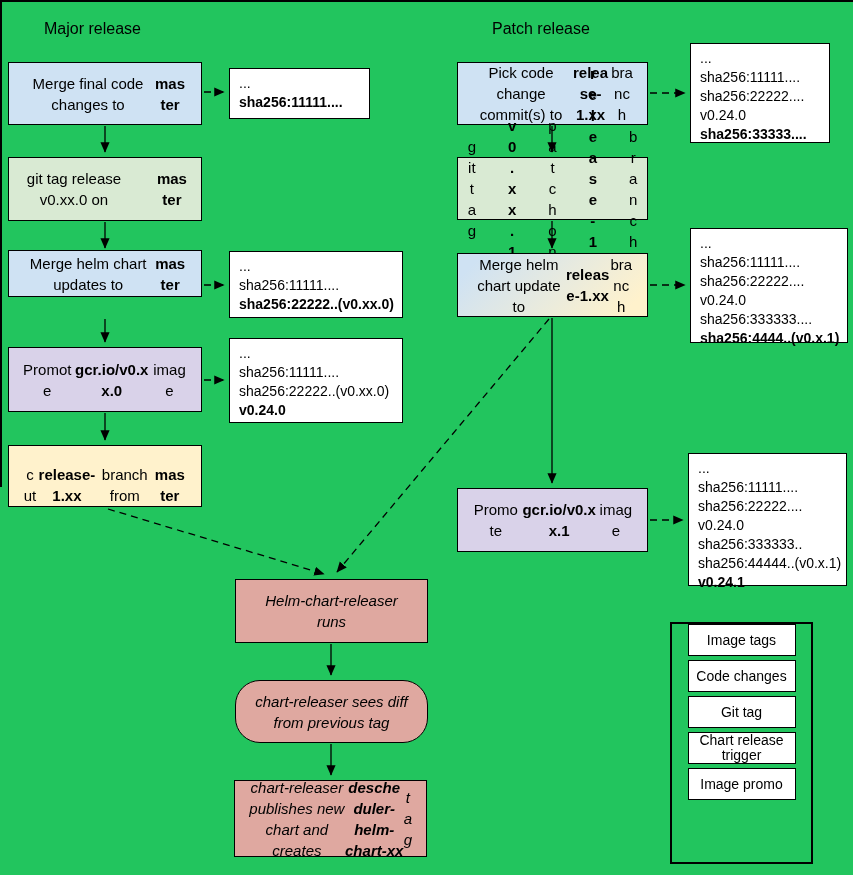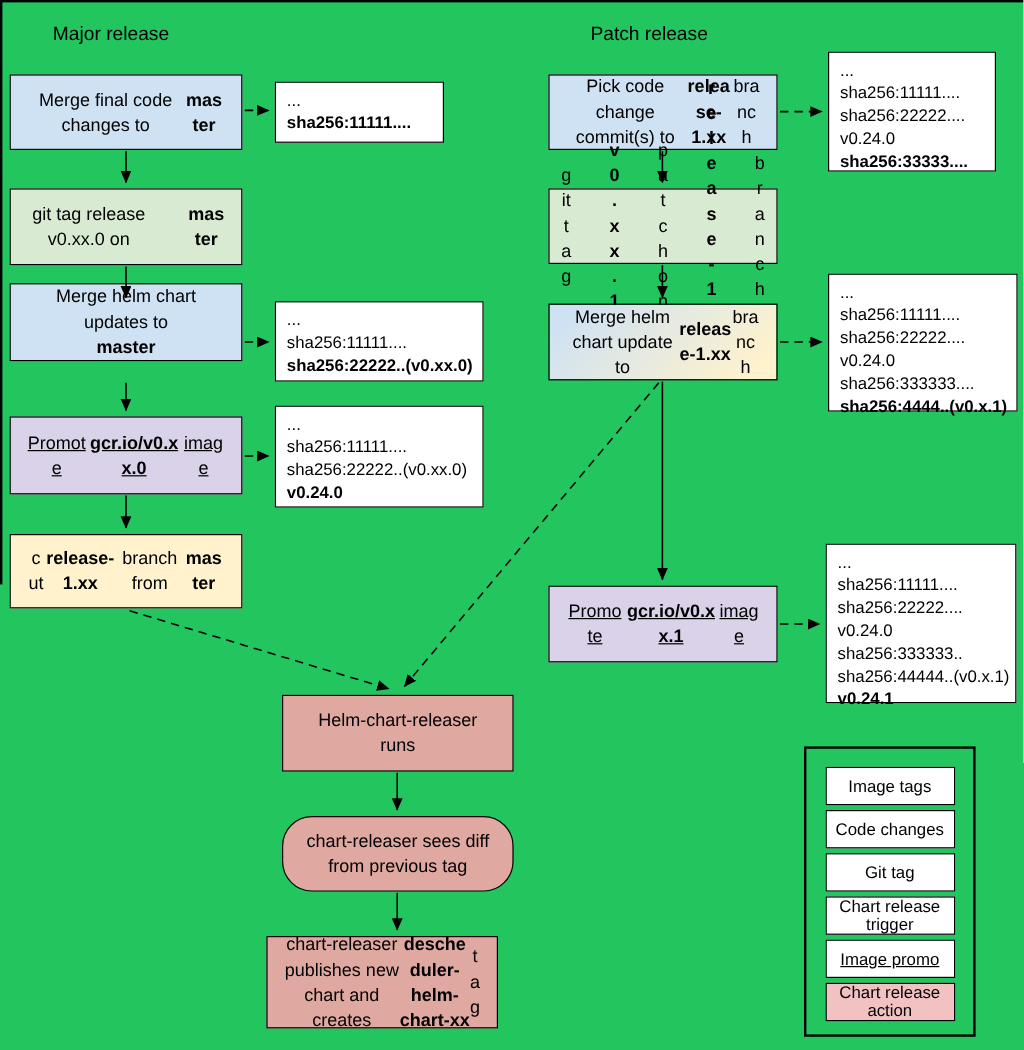--- a/index.html
+++ b/index.html
@@ -8,30 +8,30 @@
   .border-top{position:absolute;left:0;top:0;width:853px;height:2px;background:#000;}
   .border-left{position:absolute;left:0;top:0;width:2px;height:487px;background:#000;}
   .section-title{position:absolute;font-size:16px;white-space:nowrap;}
   .flow-box{position:absolute;border:1px solid #000;box-sizing:border-box;
             display:flex;align-items:center;justify-content:center;
             text-align:center;font-size:15px;line-height:21px;padding:0 14px;
             overflow-wrap:anywhere;}
   .flow-box .b,.tag-box .b{font-weight:bold;}
   .code{background:var(--code-bg);}
   .git{background:var(--git-bg);gap:32px;}
-  .promo{background:var(--promo-bg);text-decoration:underline;}
-  .trigger{background:var(--trigger-bg);}
-  .action{background:var(--action-bg);}
+  .promo{background:var(--promo-bg);}
+  .trigger{background:var(--trigger-bg);align-items:flex-end;}
+  .action{background:var(--action-bg);font-style:italic;}
   .blend{background:linear-gradient(135deg,var(--code-bg) 10%,var(--trigger-bg) 90%);}
   .tag-box{position:absolute;border:1px solid #000;background:#fff;box-sizing:border-box;
            font-size:14px;line-height:19px;padding:5px 9px;text-align:left;}
   .tag-box div{white-space:nowrap;}
   #legend{position:absolute;left:670px;top:622px;width:143px;height:242px;
           border:2px solid #000;box-sizing:border-box;
-          display:flex;flex-direction:column;align-items:center;gap:4px;padding-top:15px;}
+          display:flex;flex-direction:column;align-items:center;gap:4px;}
   .legend-item{width:108px;min-height:32px;border:1px solid #000;box-sizing:border-box;
                display:flex;align-items:center;justify-content:center;text-align:center;
                font-size:14px;line-height:15px;background:#fff;flex:0 0 auto;}
   .legend-action{background:var(--legend-action-bg);}
   #arrows{position:absolute;left:0;top:0;pointer-events:none;}
   #arrows line{stroke:#000;stroke-width:1.3;}
   #arrows line.dash{stroke-dasharray:7,5;}
 </style>
 </head>
 <body>
@@ -45,21 +45,21 @@
   <div class="section-title" style="left:492px;top:20px;">Patch release</div>
 
   <div class="flow-box code" style="left:8px;top:62px;width:194px;height:63px;">
       <span>Merge final code changes to </span>
       <span class="b">master</span>
     </div>
   <div class="flow-box git" style="left:8px;top:157px;width:194px;height:64px;">
       <span>git tag release v0.xx.0 on </span>
       <span class="b">master</span>
     </div>
-  <div class="flow-box code" style="left:8px;top:236px;width:194px;height:65px;flex-direction:column;">
+  <div class="flow-box code" style="left:8px;top:250px;width:194px;height:47px;">
       <span>Merge helm chart updates to </span>
       <span class="b">master</span>
     </div>
   <div class="flow-box promo" style="left:8px;top:347px;width:194px;height:65px;">
       <span>Promote </span>
       <span class="b">gcr.io/v0.xx.0</span>
       <span> image</span>
     </div>
   <div class="flow-box trigger" style="left:8px;top:445px;width:194px;height:62px;">
       <span>cut </span>
@@ -131,33 +131,32 @@
       <div>sha256:44444..(v0.x.1)</div>
       <div class="b">v0.24.1</div>
     </div>
 
   <div class="flow-box action" style="left:235px;top:579px;width:193px;height:64px;">
       <span>Helm-chart-releaser runs</span>
     </div>
   <div class="flow-box action" style="left:235px;top:680px;width:193px;height:63px;border-radius:25px;">
       <span>chart-releaser sees diff from previous tag</span>
     </div>
-  <div class="flow-box action" style="left:222px;top:780px;width:193px;height:77px;">
+  <div class="flow-box action" style="left:234px;top:780px;width:193px;height:77px;">
       <span>chart-releaser publishes new chart and creates </span>
       <span class="b">descheduler-helm-chart-xx</span>
       <span> tag</span>
     </div>
 
   <div id="legend">
     <div class="legend-item">Image tags</div>
     <div class="legend-item code">Code changes</div>
     <div class="legend-item git">Git tag</div>
     <div class="legend-item trigger">Chart release trigger</div>
     <div class="legend-item promo">Image promo</div>
-    <div class="legend-item legend-action">Chart release action</div>
   </div>
 
   <svg id="arrows" width="853" height="875">
     <defs>
       <marker id="arw" markerWidth="10" markerHeight="8" refX="7.5" refY="3.5" orient="auto">
         <path d="M0,0 L8,3.5 L0,7 z" fill="#000"></path>
       </marker>
     </defs>
 
     <line x1="105" y1="126" x2="105" y2="152" marker-end="url(#arw)"></line>

